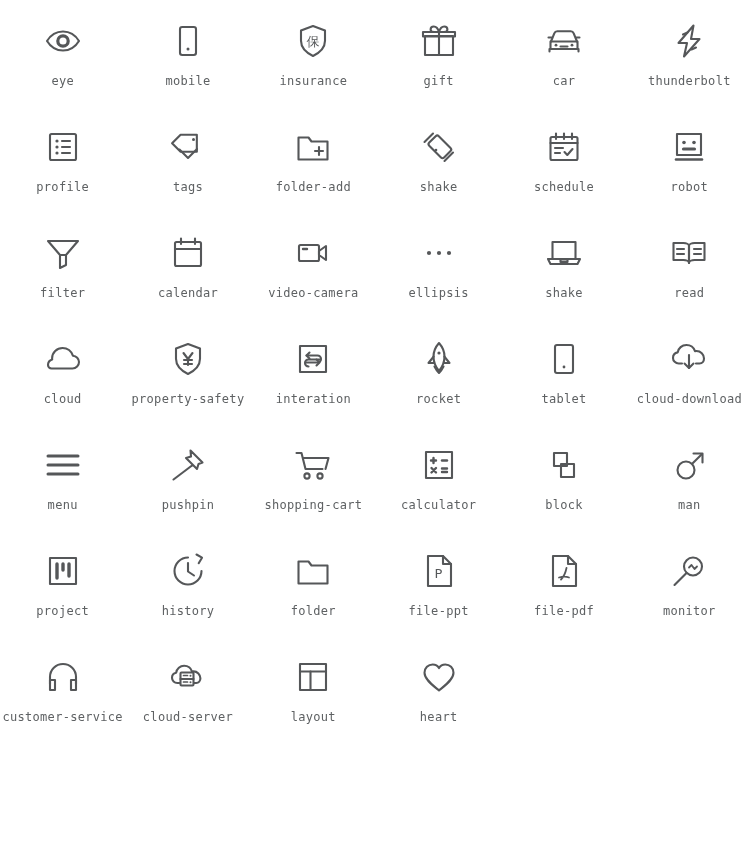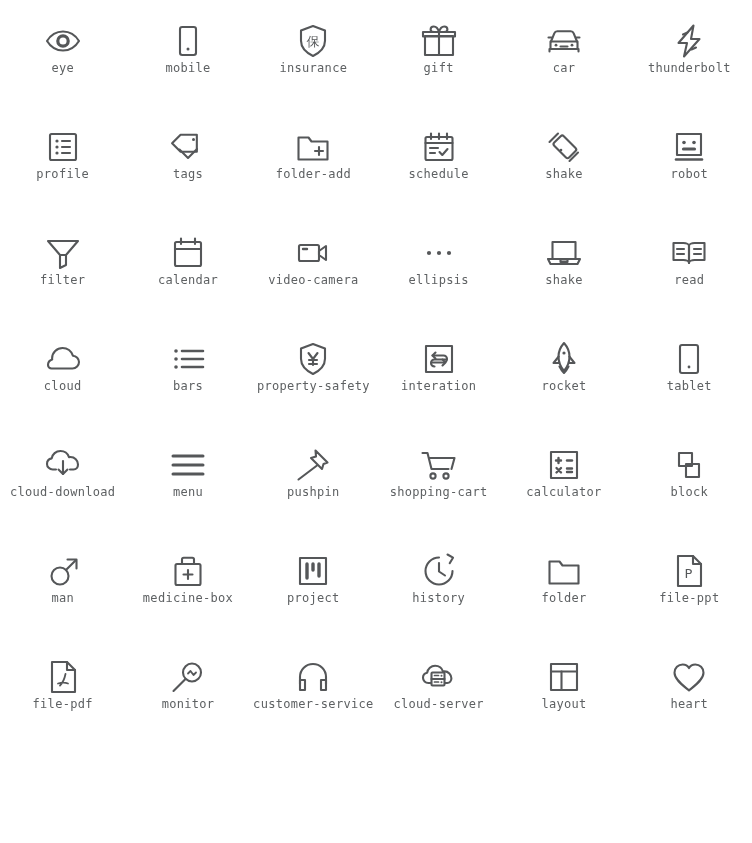--- a/index.html
+++ b/index.html
@@ -46,20 +46,21 @@
     stroke-linejoin: round;
   }
   .glyph svg .f {
     fill: #555759;
     stroke: none;
   }
   .glyph svg .nb {
     stroke: none;
   }
   .label {
+    margin-top: 13px;
     font-size: 12px;
     color: #5e6163;
     letter-spacing: 0.3px;
     white-space: nowrap;
     line-height: 1;
   }
 </style>
 </head>
 <body>
 
@@ -153,42 +154,42 @@
         <svg viewBox="0 0 40 40" xmlns="http://www.w3.org/2000/svg">
           <path d="M5.5 10.5h10l3 4h16v18h-29z"></path>
                  <path d="M26 20v8M22 24h8"></path>
         </svg>
       </div>
       <div class="label">folder-add</div>
     </div>
     <div class="cell">
       <div class="glyph">
         <svg viewBox="0 0 40 40" xmlns="http://www.w3.org/2000/svg">
+          <rect x="14" y="10" width="13.5" height="21" rx="2.2" transform="rotate(-45 20 20)"></rect>
+            <circle class="f" cx="17" cy="23" r="1.3"></circle>
+            <path d="M10 10.5l4-4M5.5 15l4-4M30 29.5l4-4M25.5 34l4-4"></path>
+        </svg>
+      </div>
+      <div class="label">shake</div>
+    </div>
+    <div class="cell">
+      <div class="glyph">
+        <svg viewBox="0 0 40 40" xmlns="http://www.w3.org/2000/svg">
           <rect x="6.5" y="10" width="27" height="23" rx="1.5"></rect>
                <path d="M6.5 16h27"></path>
                <path d="M12 6.5V12M20 6.5V12M28 6.5V12"></path>
                <path d="M11 21h8M11 26h5"></path>
                <path d="M20.5 25l2.8 3 5.2-6"></path>
         </svg>
       </div>
       <div class="label">schedule</div>
     </div>
     <div class="cell">
       <div class="glyph">
         <svg viewBox="0 0 40 40" xmlns="http://www.w3.org/2000/svg">
-          <rect x="14" y="10" width="13.5" height="21" rx="2.2" transform="rotate(-45 20 20)"></rect>
-            <circle class="f" cx="17" cy="23" r="1.3"></circle>
-            <path d="M10 10.5l4-4M5.5 15l4-4M30 29.5l4-4M25.5 34l4-4"></path>
-        </svg>
-      </div>
-      <div class="label">shake</div>
-    </div>
-    <div class="cell">
-      <div class="glyph">
-        <svg viewBox="0 0 40 40" xmlns="http://www.w3.org/2000/svg">
           <rect x="8" y="7" width="24" height="21"></rect>
             <circle class="f" cx="15" cy="15.5" r="1.8"></circle>
             <circle class="f" cx="25" cy="15.5" r="1.8"></circle>
             <path d="M14.5 22h11" stroke-width="3.2"></path>
             <path d="M7 32.5h26" stroke-width="2.6"></path>
         </svg>
       </div>
       <div class="label">robot</div>
     </div>
     <div class="cell">
@@ -254,31 +255,20 @@
       <div class="glyph">
         <svg viewBox="0 0 40 40" xmlns="http://www.w3.org/2000/svg">
           <path d="M12 29.5h17.5c3.6 0 6.5-2.9 6.5-6.4 0-3.4-2.7-6.2-6.1-6.4C28.4 12.3 24.4 9 19.6 9 13.8 9 9.1 13.6 9.1 19.3c0 .4 0 .8.1 1.2-2.4.7-4.2 2.9-4.2 5.5 0 2 1.6 3.5 3.5 3.5z"></path>
         </svg>
       </div>
       <div class="label">cloud</div>
     </div>
     <div class="cell">
       <div class="glyph">
         <svg viewBox="0 0 40 40" xmlns="http://www.w3.org/2000/svg">
-          <circle class="f" cx="8" cy="12" r="1.8"></circle>
-           <circle class="f" cx="8" cy="20" r="1.8"></circle>
-           <circle class="f" cx="8" cy="28" r="1.8"></circle>
-           <path d="M14 12h21M14 20h21M14 28h21" stroke-width="2.6"></path>
-        </svg>
-      </div>
-      <div class="label">bars</div>
-    </div>
-    <div class="cell">
-      <div class="glyph">
-        <svg viewBox="0 0 40 40" xmlns="http://www.w3.org/2000/svg">
           <path d="M20 5l12 4.6v10.2c0 7-5 11.8-12 15.2-7-3.4-12-8.2-12-15.2V9.6z"></path>
                       <path d="M15.5 14l4.5 6 4.5-6M16 21h8M16 25h8M20 20v6"></path>
         </svg>
       </div>
       <div class="label">property-safety</div>
     </div>
     <div class="cell">
       <div class="glyph">
         <svg viewBox="0 0 40 40" xmlns="http://www.w3.org/2000/svg">
           <rect x="7" y="7" width="26" height="26"></rect>
@@ -371,30 +361,20 @@
     </div>
     <div class="cell">
       <div class="glyph">
         <svg viewBox="0 0 40 40" xmlns="http://www.w3.org/2000/svg">
           <circle cx="17" cy="25" r="8.5"></circle>
           <path d="M23.2 18.8L33 9"></path>
           <path d="M24.5 8.5H33.5V17.5"></path>
         </svg>
       </div>
       <div class="label">man</div>
-    </div>
-    <div class="cell">
-      <div class="glyph">
-        <svg viewBox="0 0 40 40" xmlns="http://www.w3.org/2000/svg">
-          <rect x="7.5" y="13" width="25" height="21" rx="1.5"></rect>
-                   <path d="M14 13V8.5c0-1 .7-1.7 1.7-1.7h8.6c1 0 1.7.7 1.7 1.7V13"></path>
-                   <path d="M20 19v9M15.5 23.5h9"></path>
-        </svg>
-      </div>
-      <div class="label">medicine-box</div>
     </div>
     <div class="cell">
       <div class="glyph">
         <svg viewBox="0 0 40 40" xmlns="http://www.w3.org/2000/svg">
           <rect x="7" y="7" width="26" height="26"></rect>
               <path d="M14 13v14" stroke-width="3.4"></path>
               <path d="M20 13v6" stroke-width="3.4"></path>
               <path d="M26 13v12" stroke-width="3.4"></path>
         </svg>
       </div>

